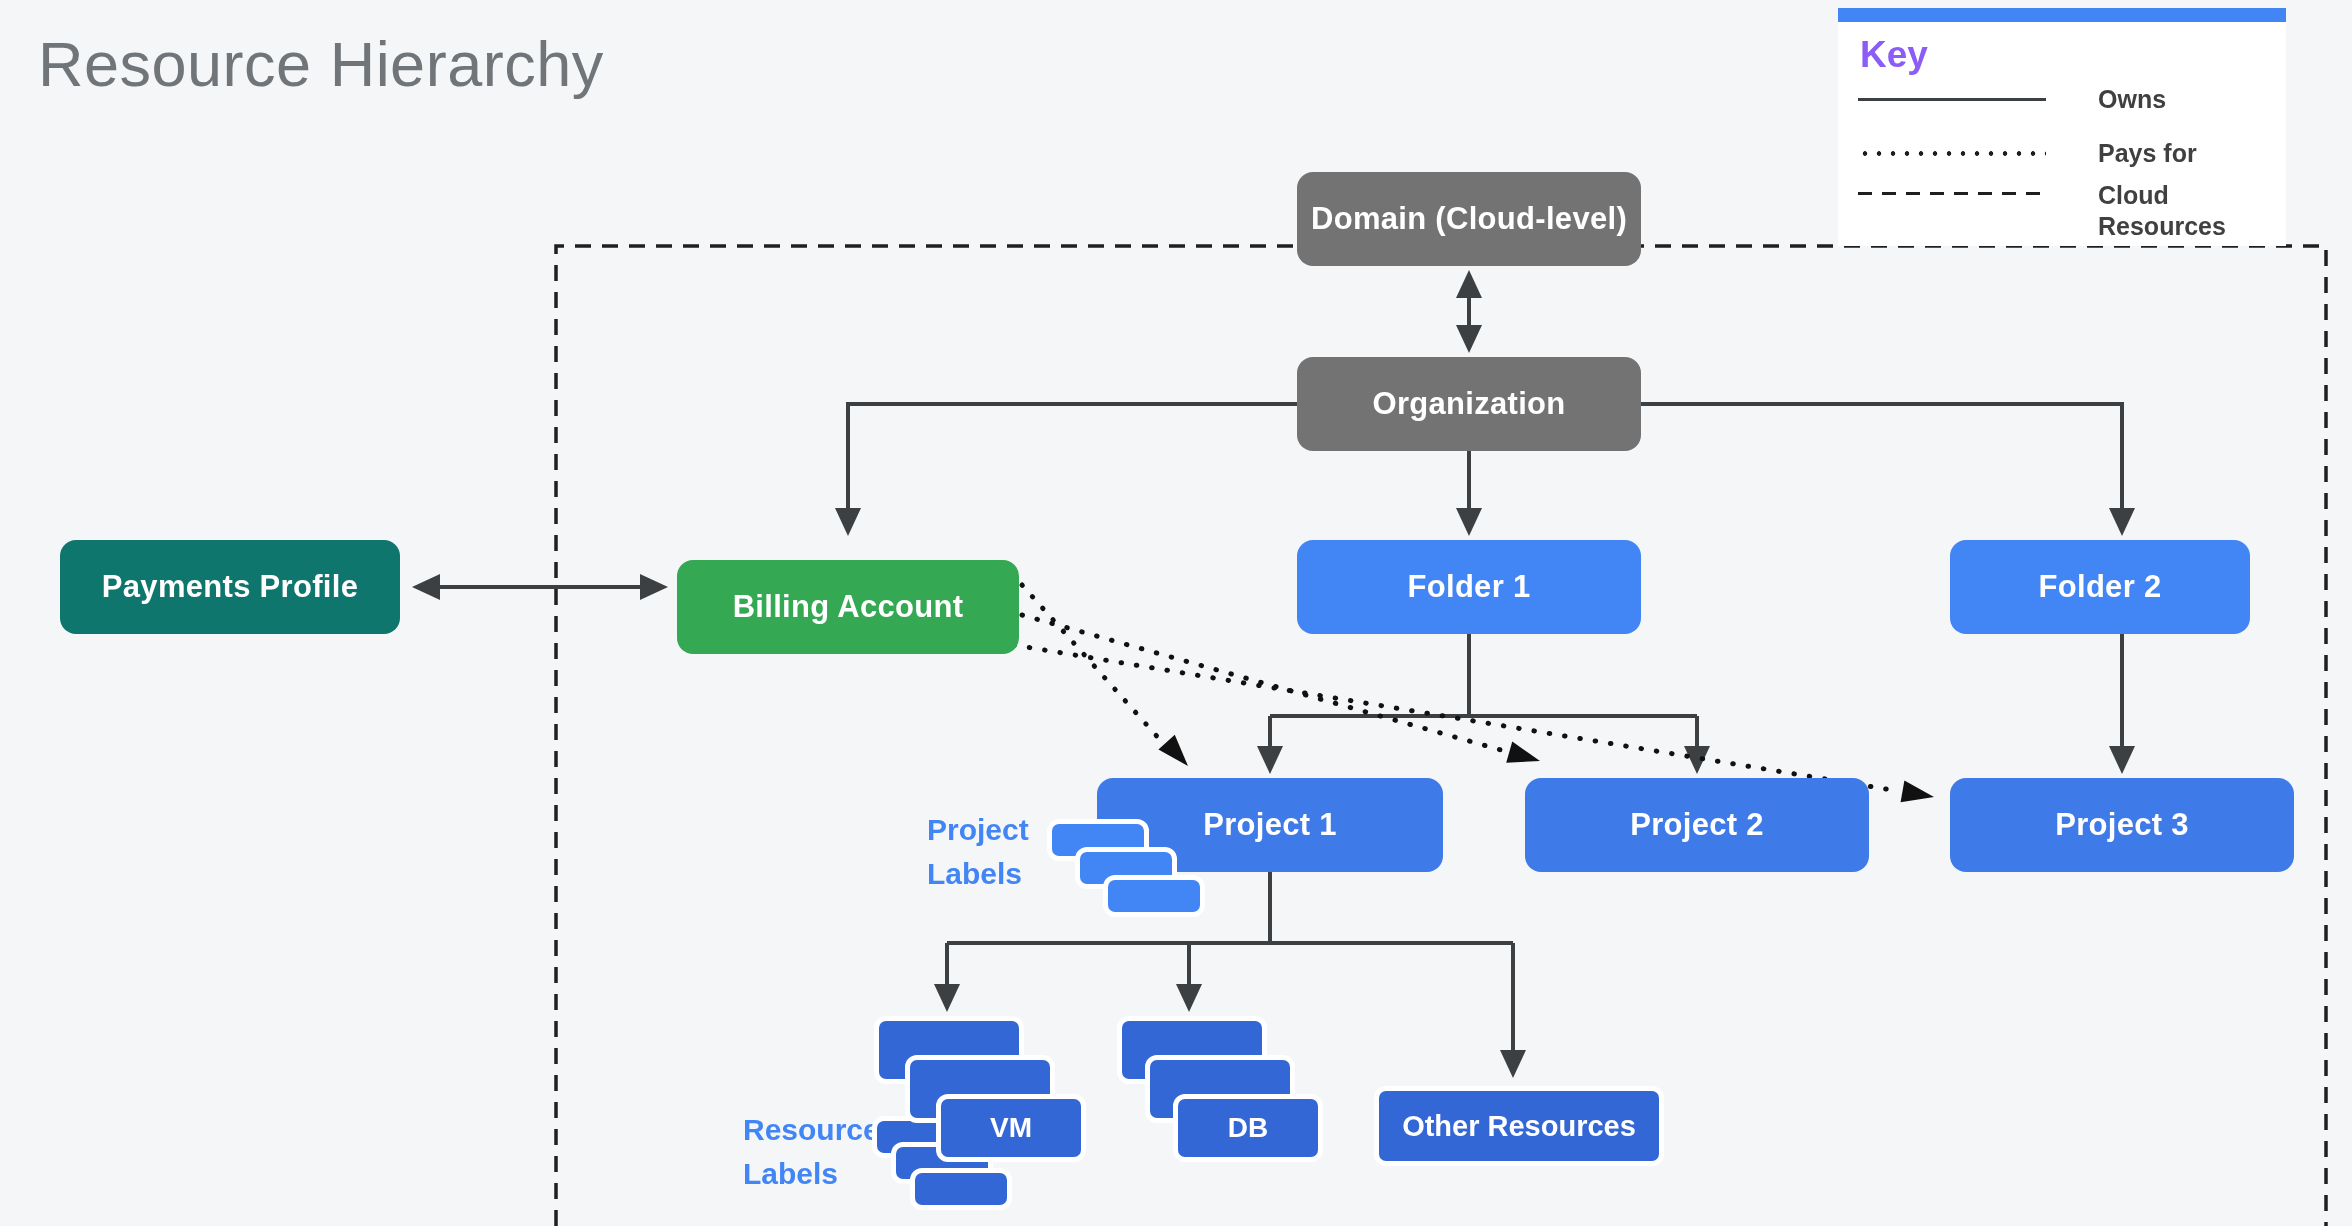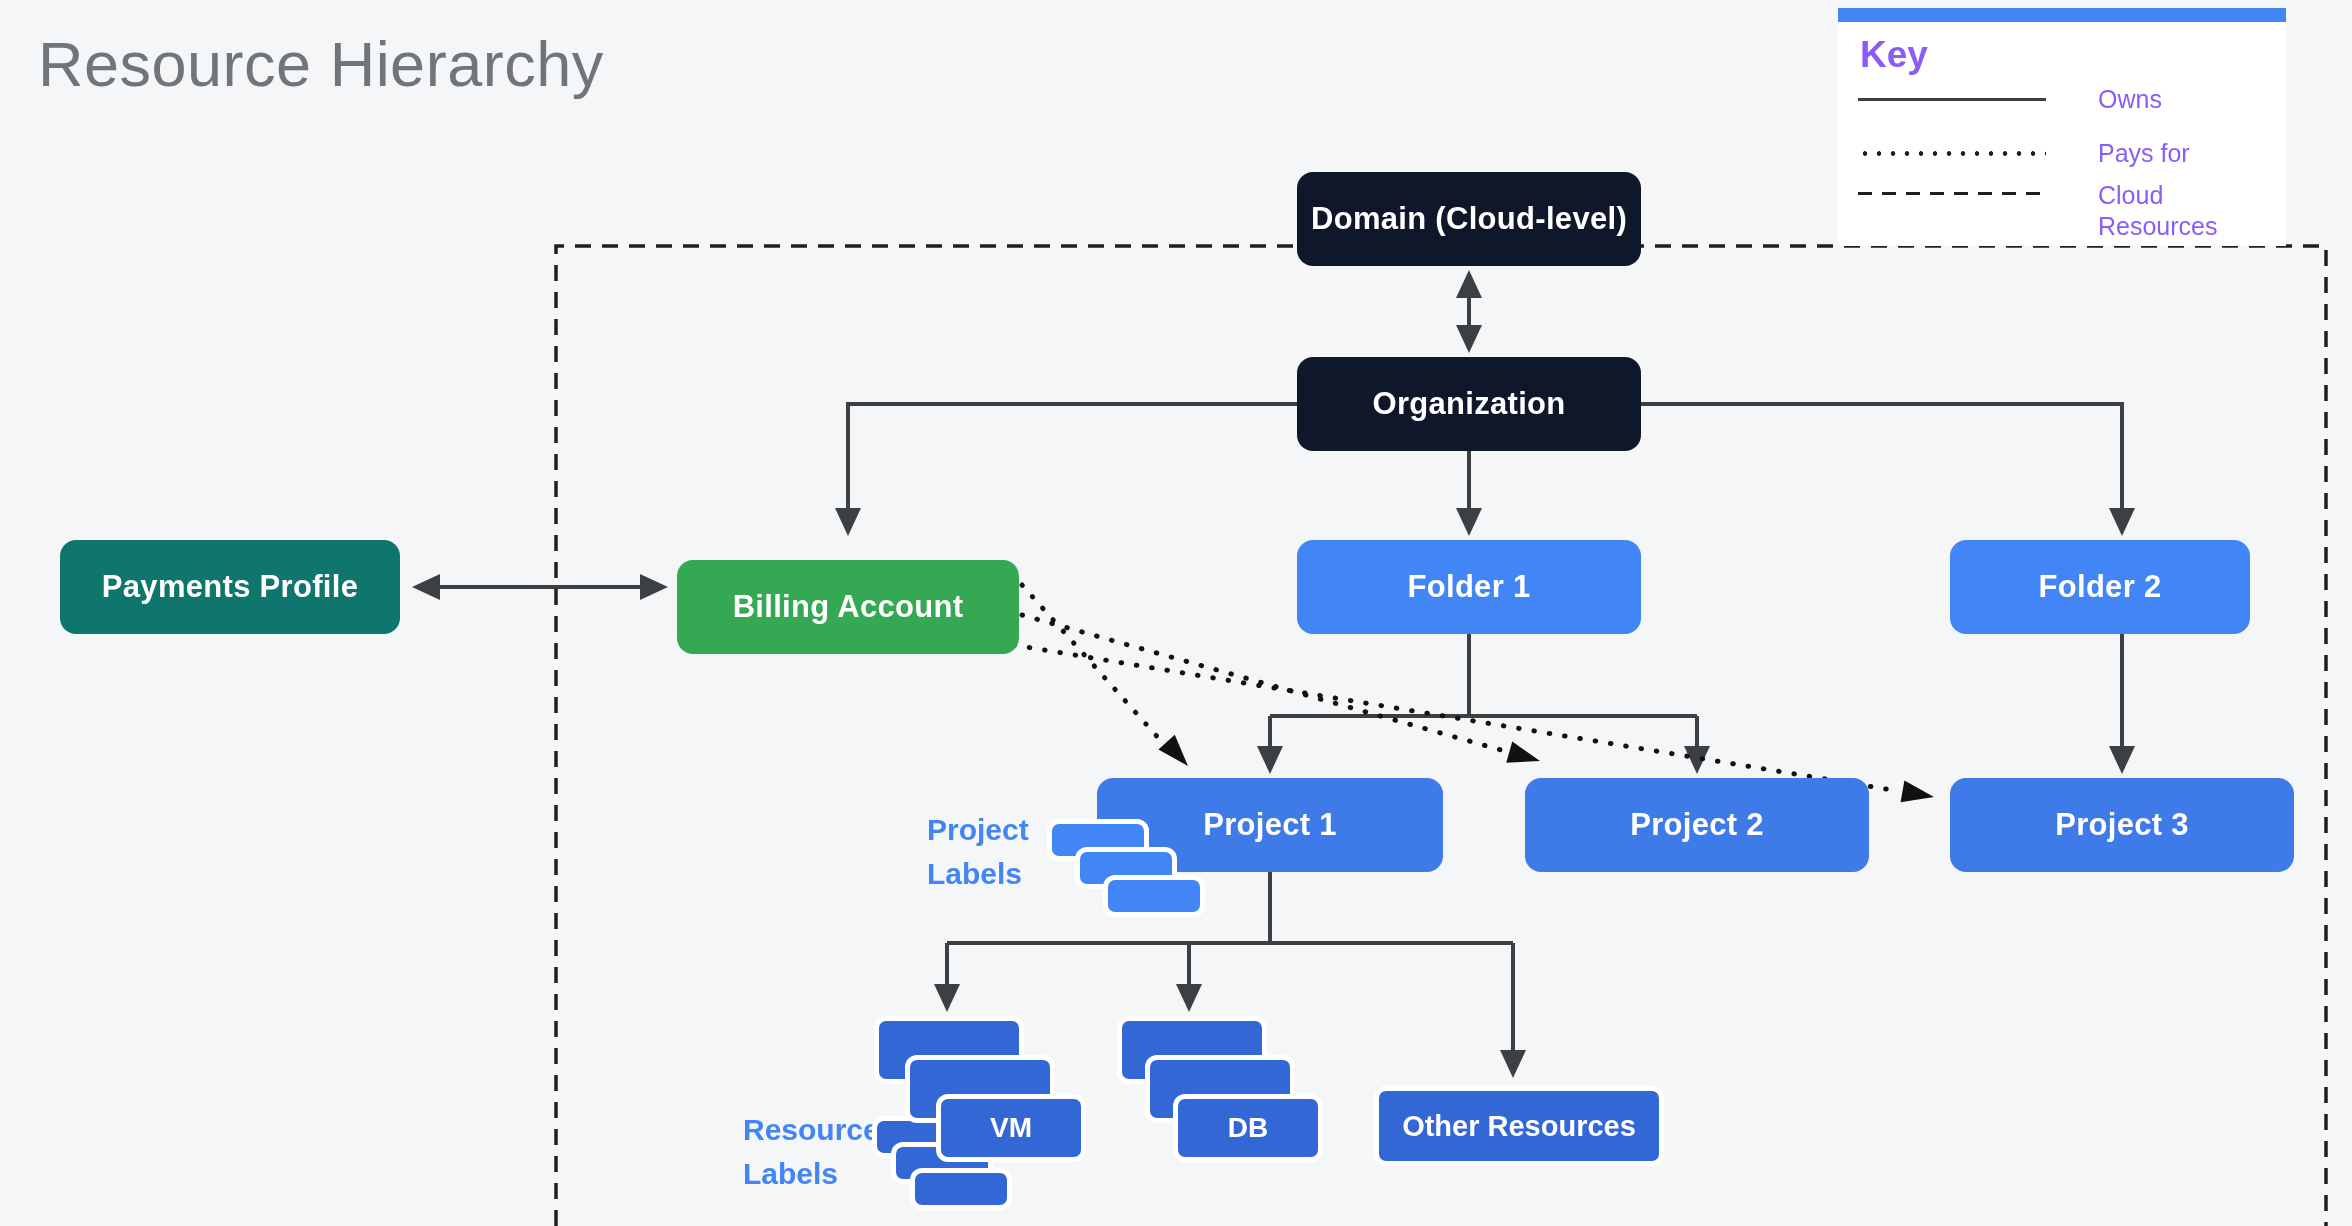--- a/index.html
+++ b/index.html
@@ -9,21 +9,21 @@
   
   .connector-layer{position:absolute;left:0;top:0;width:2352px;height:1226px;z-index:1;}
 
   
   .page-title{position:absolute;left:38px;top:28px;z-index:2;font-size:63px;font-weight:400;
     color:#70757A;letter-spacing:.5px;}
 
   
   .node{position:absolute;z-index:2;border-radius:16px;display:flex;align-items:center;justify-content:center;
     color:#fff;font-weight:bold;font-size:31px;letter-spacing:.3px;}
-  .red{background:#0f172a;}
+  .red{background:#737373;}
   .yellow{background:#0f766e;}
   .green{background:#34A853;}
   .blue{background:#4285F4;}
   .pblue{background:#3E7BE8;}
 
   #n-domain{left:1297px;top:172px;width:344px;height:94px;}
   #n-organization{left:1297px;top:357px;width:344px;height:94px;}
   #n-payments{left:60px;top:540px;width:340px;height:94px;}
   #n-billing{left:677px;top:560px;width:342px;height:94px;}
   #n-folder1{left:1297px;top:540px;width:344px;height:94px;}
@@ -72,21 +72,21 @@
   .key-row{position:absolute;left:20px;width:410px;display:flex;align-items:center;}
   .key-row.r1{top:76px;}
   .key-row.r2{top:130px;}
   .key-row.r3{top:172px;align-items:flex-start;}
   .key-sample{width:188px;height:4px;flex:0 0 188px;}
   .key-sample.solid{background:#3C4043;height:3px;}
   .key-sample.dotted{background-image:radial-gradient(circle,#1F1F1F 2px,transparent 2.6px);
     background-size:14px 5px;background-repeat:repeat-x;height:5px;}
   .key-sample.dashed{background-image:repeating-linear-gradient(90deg,#1F1F1F 0 14px,transparent 14px 24px);height:3px;}
   .key-row.r3 .key-sample{margin-top:12px;}
-  .key-label{margin-left:52px;color:#8b5cf6;font-weight:normal;font-size:25px;line-height:31px;width:160px;}
+  .key-label{margin-left:52px;color:#404040;font-weight:bold;font-size:25px;line-height:31px;width:160px;}
 </style>
 </head>
 <body>
 
 <div class="canvas">
 
   <svg class="connector-layer" viewBox="0 0 2352 1226" xmlns="http://www.w3.org/2000/svg">
 
     <g stroke="#1F1F1F" stroke-width="3.5" fill="none" stroke-dasharray="16 11">
       <path d="M 556 1226 L 556 246 L 2326 246 L 2326 1226"></path>

